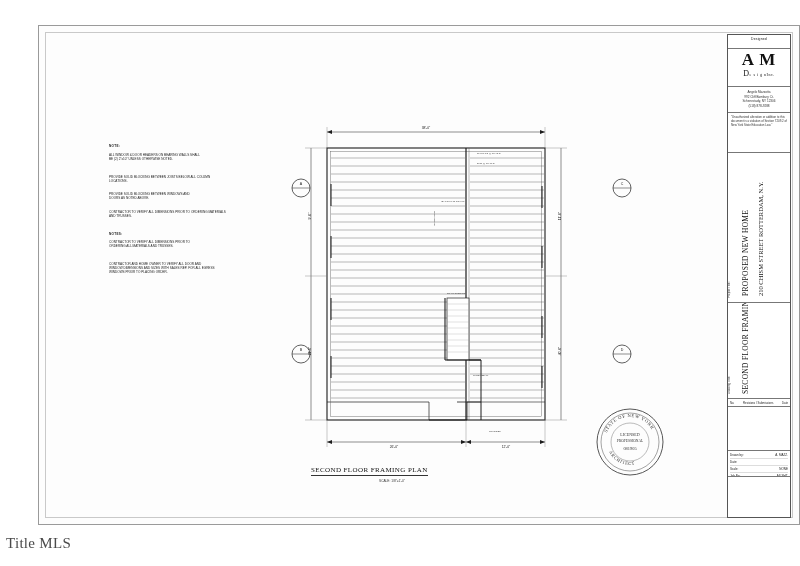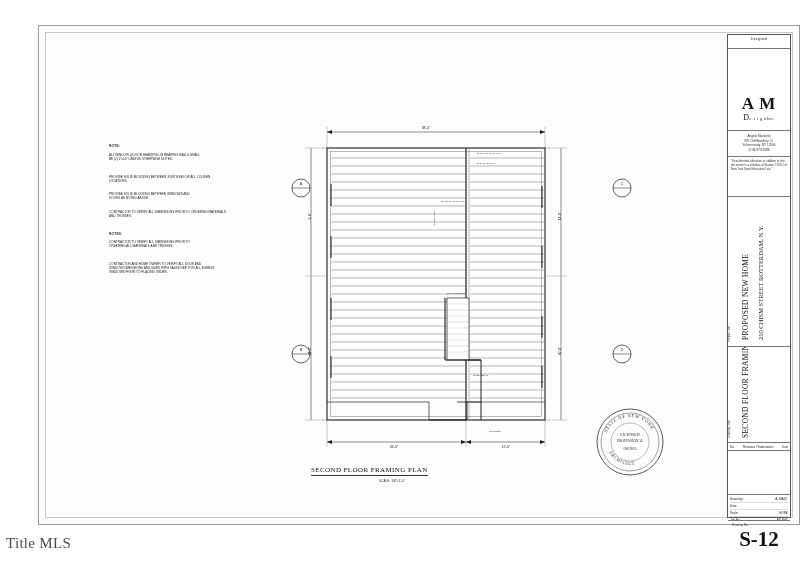--- a/index.html
+++ b/index.html
@@ -56,21 +56,20 @@
     height: 14px;
     text-align: center;
     font-size: 3.4px;
     letter-spacing: .2px;
     padding-top: 2px;
   }
   .tb-logo {
     height: 38px;
     text-align: center;
     position: relative;
-    margin-top: 44px;
   }
   .logo-a {
     font-family: "Liberation Serif", serif;
     font-size: 17px;
     font-weight: bold;
     letter-spacing: 1px;
     line-height: 18px;
     color: #111;
   }
   .logo-sub {
@@ -549,20 +548,16 @@
       <div class="tb-meta-row">
         <span>Scale:</span>
         <span>NONE</span>
       </div>
       <div class="tb-meta-row">
         <span>Job No:</span>
         <span>AS SHT.</span>
       </div>
     </div>
 
-    <div class="tb-cell tb-sheet" style="border-bottom:none;">
-      <div class="tb-sheet-label">Drawing No:</div>
-      <div class="tb-sheet-num">S-12</div>
-    </div>
   </div>
 </div>
 
 <div class="watermark">Title MLS</div>
 
 </body></html>

